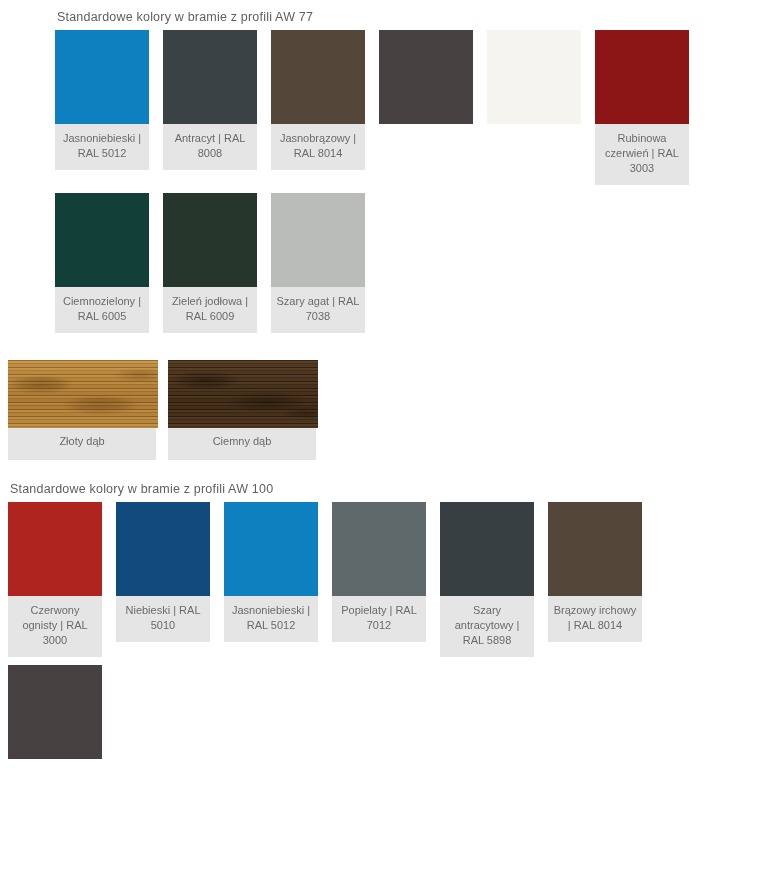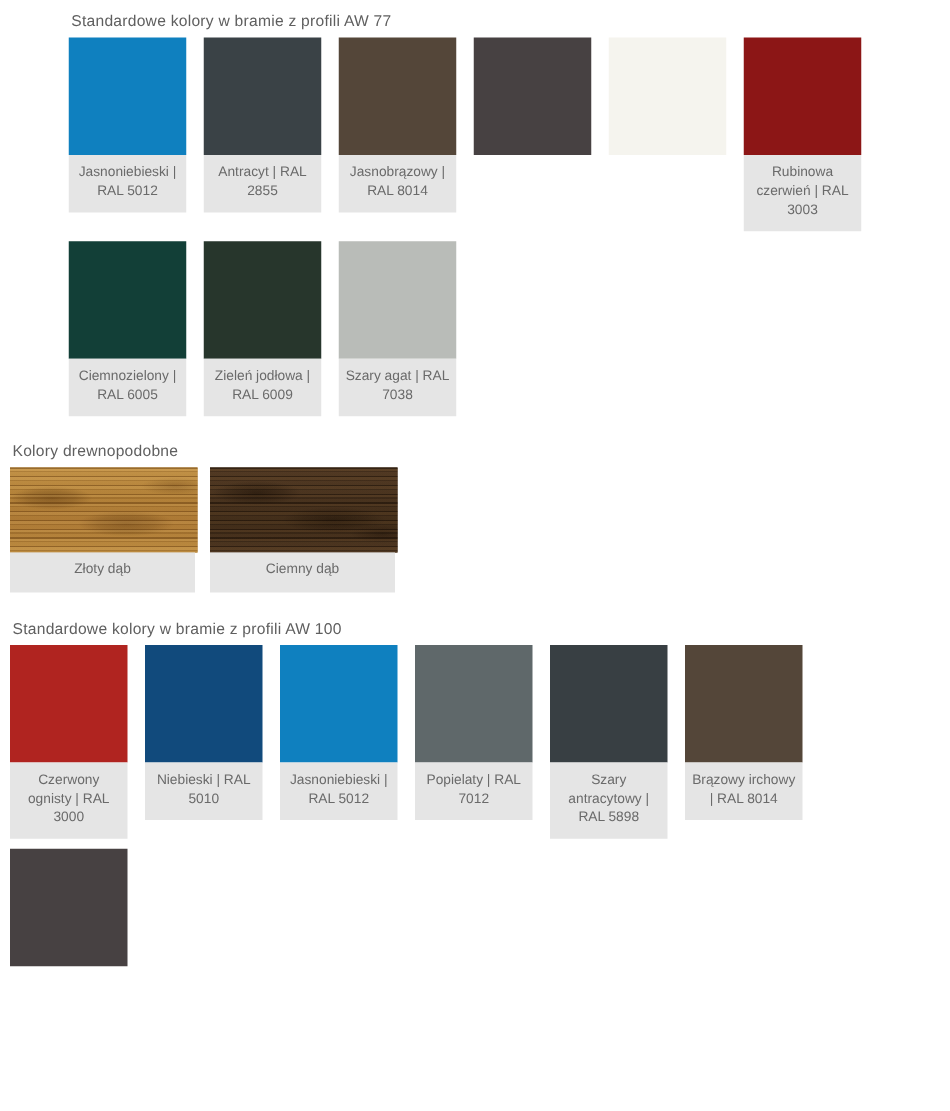--- a/index.html
+++ b/index.html
@@ -114,21 +114,21 @@
 
   <div class="section sec-aw77">
     <div class="section-title">Standardowe kolory w bramie z profili AW 77</div>
     <div class="grid gap-row">
         <div class="swatch">
           <div class="chip" style="background-color: rgb(15, 128, 191);"></div>
           <div class="caption">Jasnoniebieski | RAL 5012</div>
         </div>
         <div class="swatch">
           <div class="chip" style="background-color: rgb(58, 66, 70);"></div>
-          <div class="caption">Antracyt | RAL 2855</div>
+          <div class="caption">Antracyt | RAL 8008</div>
         </div>
         <div class="swatch">
           <div class="chip" style="background-color: rgb(84, 70, 57);"></div>
           <div class="caption">Jasnobrązowy | RAL 8014</div>
         </div>
         <div class="swatch">
           <div class="chip" style="background-color: rgb(71, 65, 66);"></div>
         </div>
         <div class="swatch">
           <div class="chip" style="background-color: rgb(245, 244, 238);"></div>
@@ -148,21 +148,20 @@
           <div class="caption">Zieleń jodłowa | RAL 6009</div>
         </div>
         <div class="swatch">
           <div class="chip" style="background-color: rgb(185, 188, 184);"></div>
           <div class="caption">Szary agat | RAL 7038</div>
         </div>
       </div>
   </div>
 
   <div class="section sec-wood">
-    <div class="section-title">Kolory drewnopodobne</div>
     <div class="grid wood-grid gap-row">
         <div class="swatch">
           <div class="chip wood-golden"></div>
           <div class="caption">Złoty dąb</div>
         </div>
         <div class="swatch">
           <div class="chip wood-dark"></div>
           <div class="caption">Ciemny dąb</div>
         </div>
       </div>

